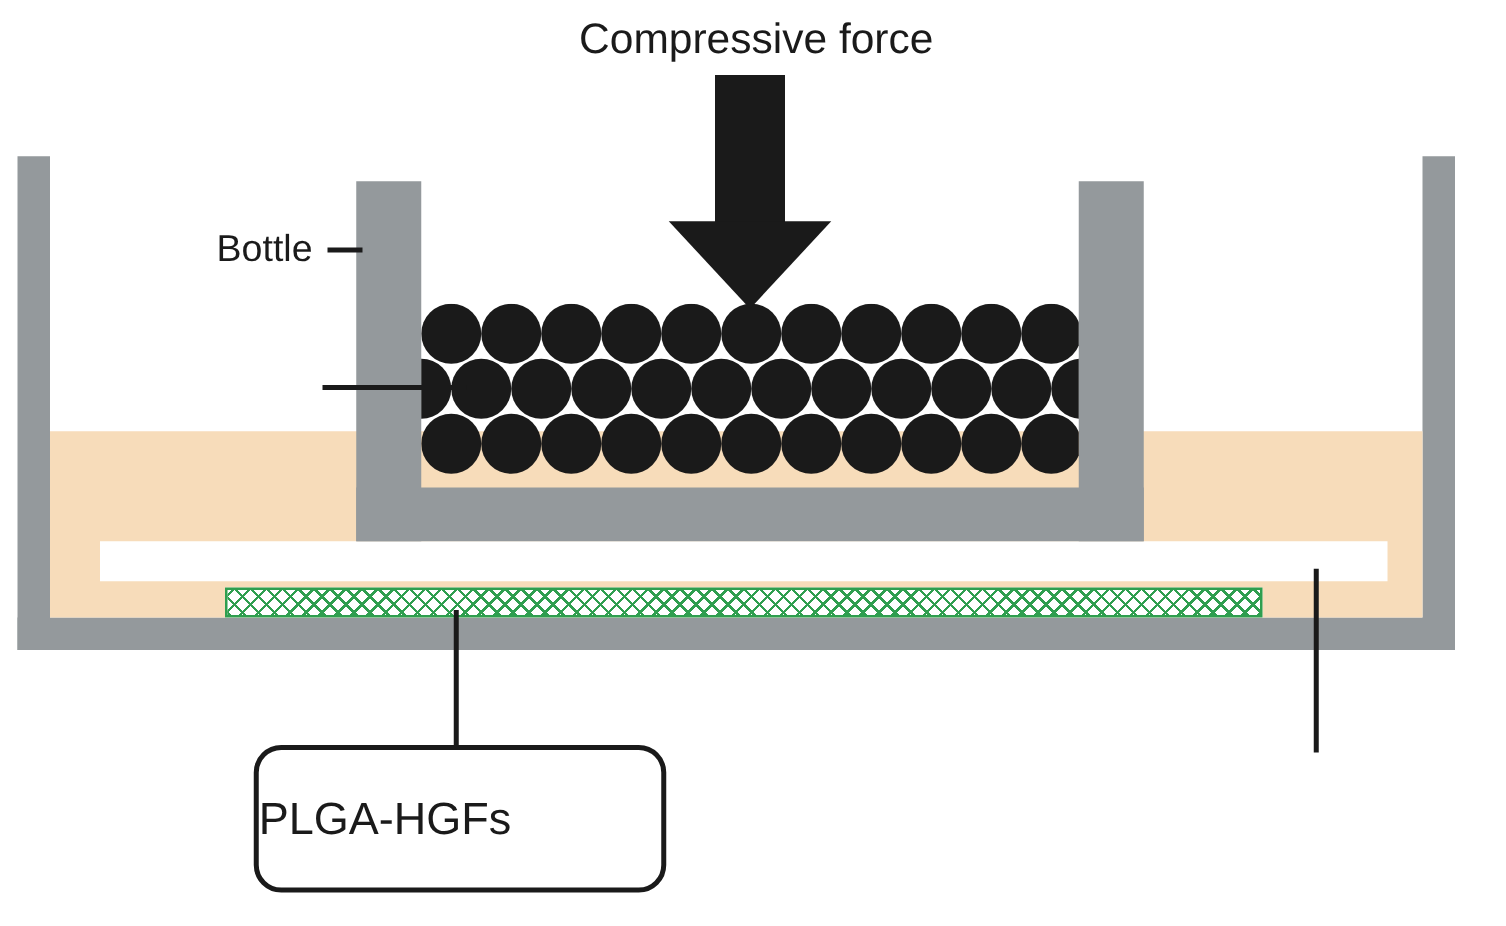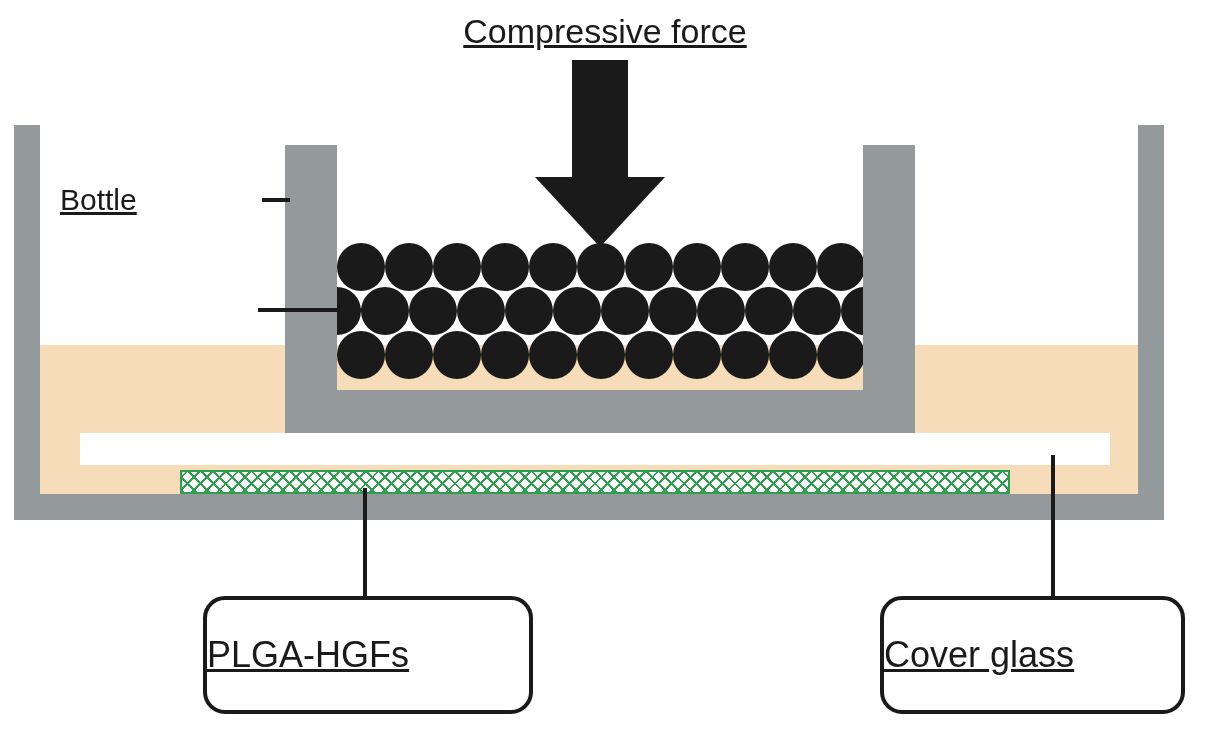--- a/index.html
+++ b/index.html
@@ -1,15 +1,15 @@
 <!DOCTYPE html>
 <html style="--background: #ffffff; --container-gray: #94999c; --liquid-tan: #f7dcba; --granule-black: #1a1a1a; --mesh-green: #2f9e4f;"><head>
 <meta charset="utf-8">
 <style>
-  * { margin:0; padding:0; box-sizing:border-box;text-decoration:underline; }
+  * { margin:0; padding:0; box-sizing:border-box; }
   html,body { background:#ffffff; }
   body { font-family:"Liberation Sans", sans-serif; color:#1a1a1a; }
 
   .canvas {
     position:relative;
     width:1205px; height:741px;
     background:var(--background,#fff);
     overflow:hidden;
   }
 
@@ -91,21 +91,21 @@
     left:355px; top:12px; width:500px;
     text-align:center;
     font-size:34px;
     z-index:8;
   }
   .side-label {
     position:absolute;
     font-size:30px;
     z-index:8;
   }
-  .bottle-label   { left:60px; top:183px; width:190px; }
+  .bottle-label   { left:60px; top:183px; width:190px; text-align:right; }
   .granules-label { left:60px; top:293px; width:190px; text-align:right; }
 
   
   .hline, .vline {
     position:absolute;
     background:var(--granule-black);
     z-index:8;
   }
   .bottle-line   { left:262px; top:198px; width:28px;  height:4px; }
   .granules-line { left:258px; top:308px; width:115px; height:4px; }
@@ -190,17 +190,14 @@
   <div class="hline bottle-line"></div>
 
   <div class="hline granules-line"></div>
 
   <div class="vline plga-line"></div>
   <div class="vline cover-line"></div>
 
   <div class="callout plga">
     <span>PLGA-HGFs</span>
   </div>
-  <div class="callout cover">
-    <span>Cover glass</span>
-  </div>
 
 </div>
 
 </body></html>

